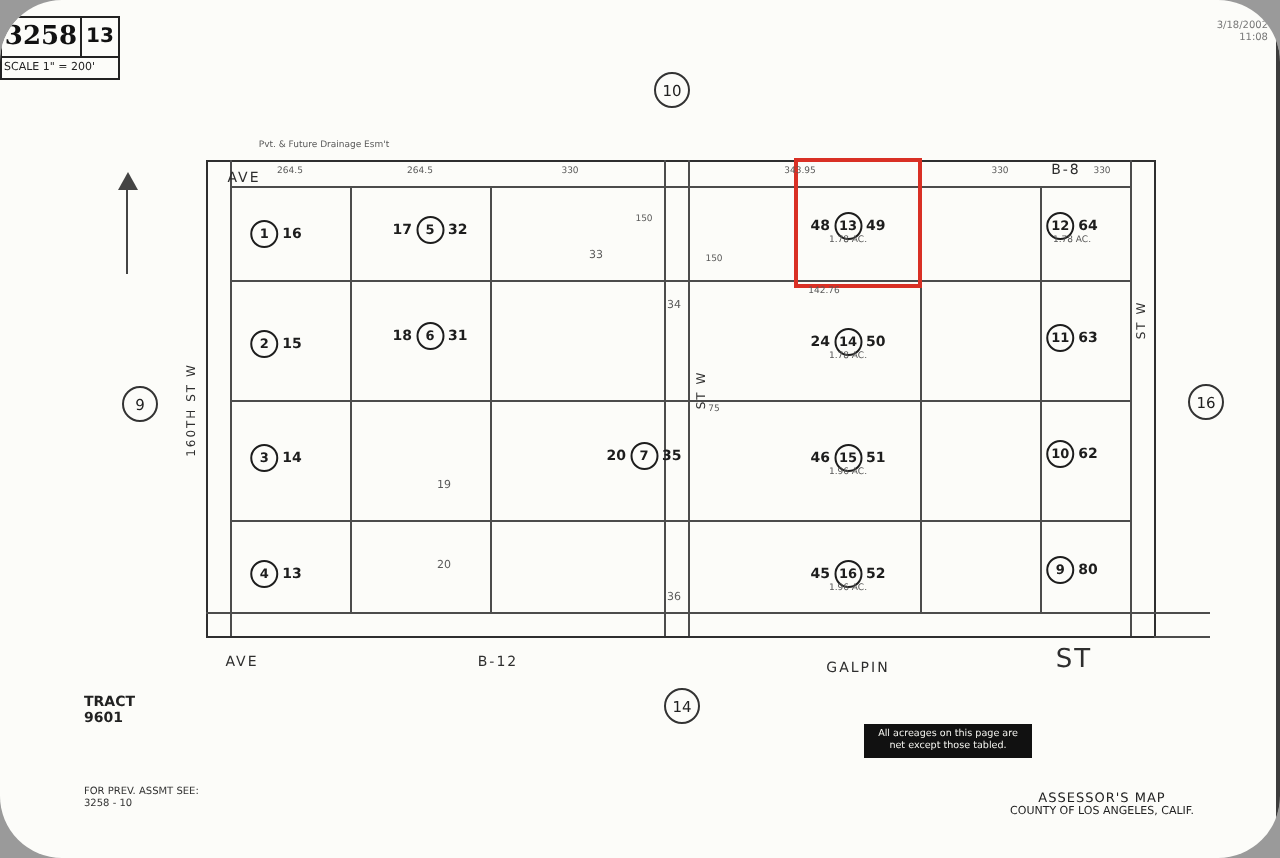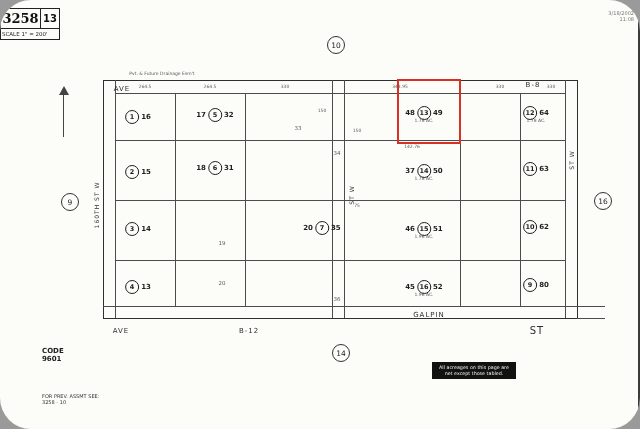--- a/index.html
+++ b/index.html
@@ -102,22 +102,22 @@
   <div id="highlight"></div>
 
   <div id="map-overlays">
       <div class="street" style="font-size: 7px; left: 122px; top: 89px; transform: translate(-50%, -50%) rotate(0deg); position: absolute;">AVE</div>
       <div class="street" style="font-size: 7px; left: 533px; top: 85px; transform: translate(-50%, -50%) rotate(0deg); position: absolute;">B-8</div>
       <div class="street" style="font-size: 6px; left: 96px; top: 205px; transform: translate(-50%, -50%) rotate(-90deg); position: absolute;">160TH  ST  W</div>
       <div class="street" style="font-size: 6px; left: 351px; top: 195px; transform: translate(-50%, -50%) rotate(-90deg); position: absolute;">ST  W</div>
       <div class="street" style="font-size: 6px; left: 571px; top: 160px; transform: translate(-50%, -50%) rotate(-90deg); position: absolute;">ST  W</div>
       <div class="street" style="font-size: 7px; left: 121px; top: 331px; transform: translate(-50%, -50%) rotate(0deg); position: absolute;">AVE</div>
       <div class="street" style="font-size: 7px; left: 249px; top: 331px; transform: translate(-50%, -50%) rotate(0deg); position: absolute;">B-12</div>
-      <div class="street" style="font-size: 7px; left: 429px; top: 315px; transform: translate(-50%, -50%) rotate(0deg); position: absolute; text-align: center;">GALPIN</div>
-      <div class="street" style="font-size: 10px; left: 537px; top: 330px; transform: translate(-50%, -50%) rotate(0deg); position: absolute;">ST</div>
+      <div class="street" style="font-size: 7px; left: 429px; top: 334px; transform: translate(-50%, -50%) rotate(0deg); position: absolute; text-align: center;">GALPIN</div>
+      <div class="street" style="font-size: 13px; left: 537px; top: 330px; transform: translate(-50%, -50%) rotate(0deg); position: absolute;">ST</div>
       <div class="tiny" style="font-size: 4.5px; left: 162px; top: 73px; transform: translate(-50%, -50%) rotate(0deg);">Pvt. &amp; Future Drainage Esm't</div>
       <div class="tiny" style="font-size: 4.5px; left: 145px; top: 86px; transform: translate(-50%, -50%) rotate(0deg);">264.5</div>
       <div class="tiny" style="font-size: 4.5px; left: 210px; top: 86px; transform: translate(-50%, -50%) rotate(0deg);">264.5</div>
       <div class="tiny" style="font-size: 4.5px; left: 285px; top: 86px; transform: translate(-50%, -50%) rotate(0deg);">330</div>
       <div class="tiny" style="font-size: 4.5px; left: 400px; top: 86px; transform: translate(-50%, -50%) rotate(0deg);">343.95</div>
       <div class="tiny" style="font-size: 4.5px; left: 500px; top: 86px; transform: translate(-50%, -50%) rotate(0deg);">330</div>
       <div class="tiny" style="font-size: 4.5px; left: 551px; top: 86px; transform: translate(-50%, -50%) rotate(0deg);">330</div>
       <div class="tiny" style="font-size: 4.5px; left: 322px; top: 110px; transform: translate(-50%, -50%) rotate(0deg);">150</div>
       <div class="tiny" style="font-size: 4.5px; left: 357px; top: 130px; transform: translate(-50%, -50%) rotate(0deg);">150</div>
       <div class="tiny" style="font-size: 4.5px; left: 357px; top: 205px; transform: translate(-50%, -50%) rotate(0deg);">75</div>
@@ -150,21 +150,21 @@
       <div class="marker" style="left: 138px; top: 172px; transform: translate(-50%, -50%) rotate(0deg);">
         <span class="circ">2</span>
         <span>15</span>
       </div>
       <div class="marker" style="left: 215px; top: 168px; transform: translate(-50%, -50%) rotate(0deg);">
         <span>18</span>
         <span class="circ">6</span>
         <span>31</span>
       </div>
       <div class="marker" style="left: 424px; top: 171px; transform: translate(-50%, -50%) rotate(0deg);">
-        <span>37</span>
+        <span>24</span>
         <span class="circ">14</span>
         <span>50</span>
         <span class="sub">1.78 AC.</span>
       </div>
       <div class="marker" style="left: 536px; top: 169px; transform: translate(-50%, -50%) rotate(0deg);">
         <span class="circ">11</span>
         <span>63</span>
       </div>
       <div class="marker" style="left: 138px; top: 229px; transform: translate(-50%, -50%) rotate(0deg);">
         <span class="circ">3</span>
@@ -195,30 +195,34 @@
         <span>52</span>
         <span class="sub">1.96 AC.</span>
       </div>
       <div class="marker" style="left: 536px; top: 285px; transform: translate(-50%, -50%) rotate(0deg);">
         <span class="circ">9</span>
         <span>80</span>
       </div>
     </div>
 
   <div id="code">
-    <div>CODE</div>
+    <div>TRACT</div>
     <div>9601</div>
   </div>
 
 
   <div id="prevnote">
     <div>FOR PREV. ASSMT SEE:</div>
     <div>3258 - 10</div>
   </div>
 
   <div id="acrestamp">
     <div>All acreages on this page are</div>
     <div>net except those tabled.</div>
   </div>
 
+  <div id="assessor">
+    <div class="l1">ASSESSOR'S MAP</div>
+    <div class="l2">COUNTY OF LOS ANGELES, CALIF.</div>
+  </div>
 
   <div id="edge-right"></div>
 </div>
 
 </body></html>

